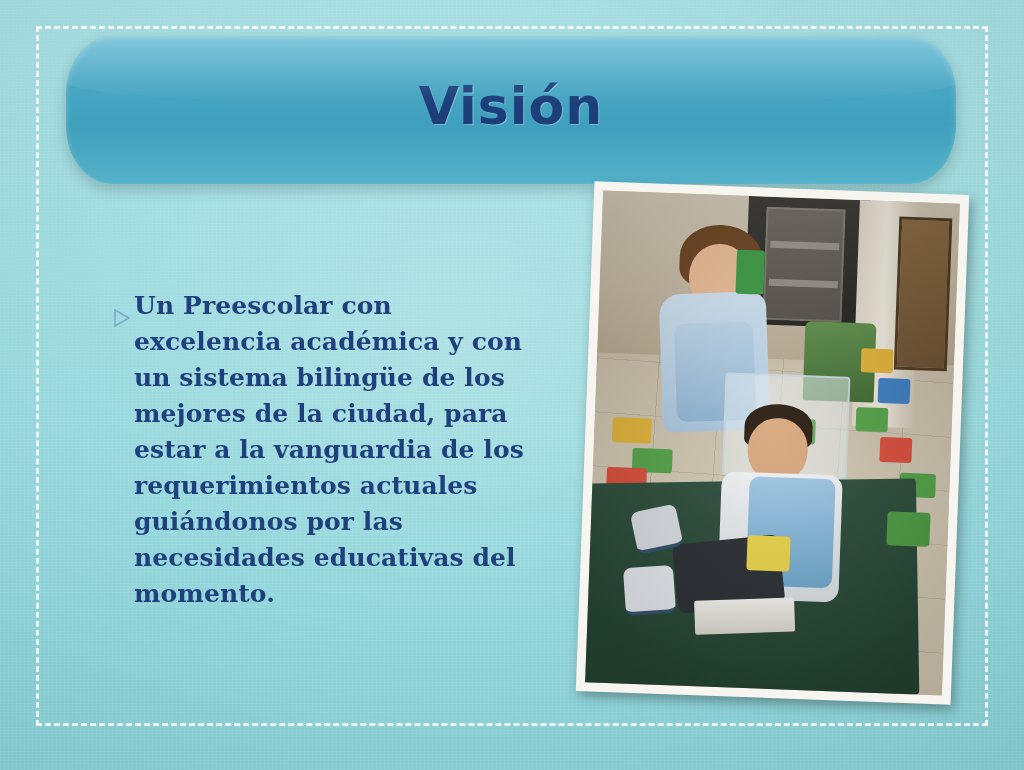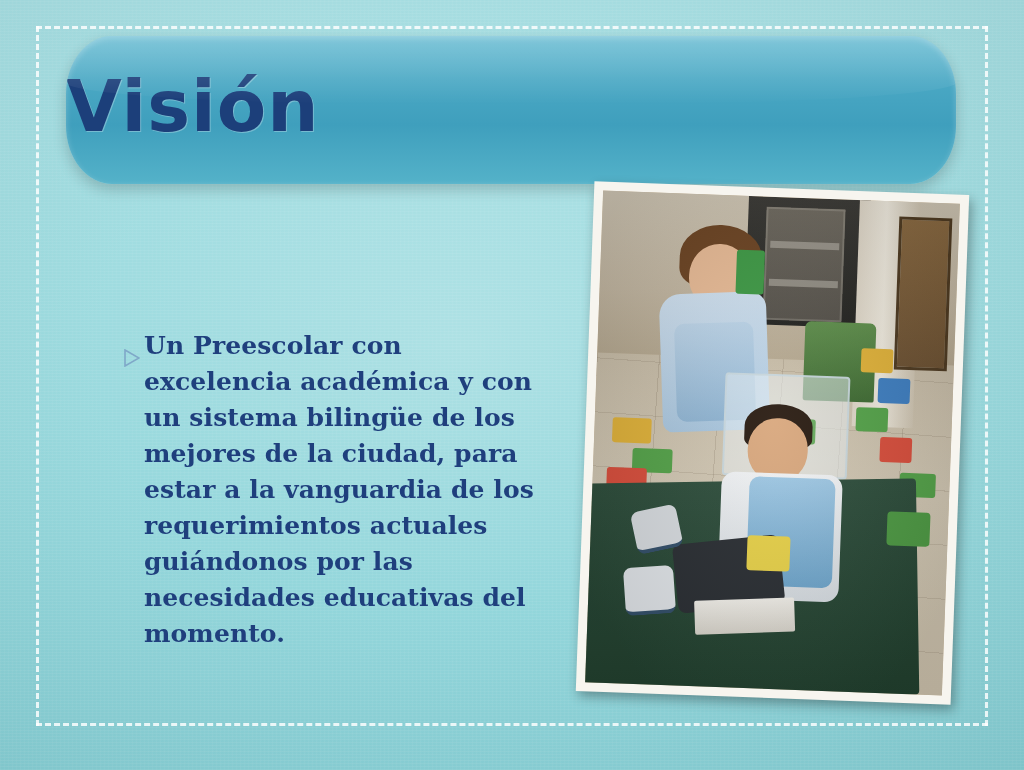--- a/index.html
+++ b/index.html
@@ -77,36 +77,36 @@
     content: "";
     position: absolute;
     left: 0; right: 0; top: 0; height: 46%;
     background: linear-gradient(180deg, rgba(255,255,255,0.22), rgba(255,255,255,0.0));
     border-radius: 46px 46px 50% 50% / 58px 58px 40% 40%;
   }
   .title-text {
     position: absolute;
     left: 0; right: 0;
     top: 34px;
+    text-align: center;
     font-family: "DejaVu Sans", sans-serif;
     font-weight: bold;
-    font-size: 72px;
+    font-size: 52px;
     line-height: 72px;
     letter-spacing: 1px;
     color: #1c3f7a;
     text-shadow: 1px 1px 0 rgba(255,255,255,0.28);
   }
 
   
   .body-block {
     position: absolute;
-    left: 110px;
+    left: 100px;
     top: 288px;
     width: 430px;
-    margin-top: 40px;
   }
   .bullet-marker {
     position: absolute;
     left: 0px;
     top: 12px;
     width: 0; height: 0;
     border-left: 14px solid transparent;
     border-top: 9px solid transparent;
     border-bottom: 9px solid transparent;
   }

